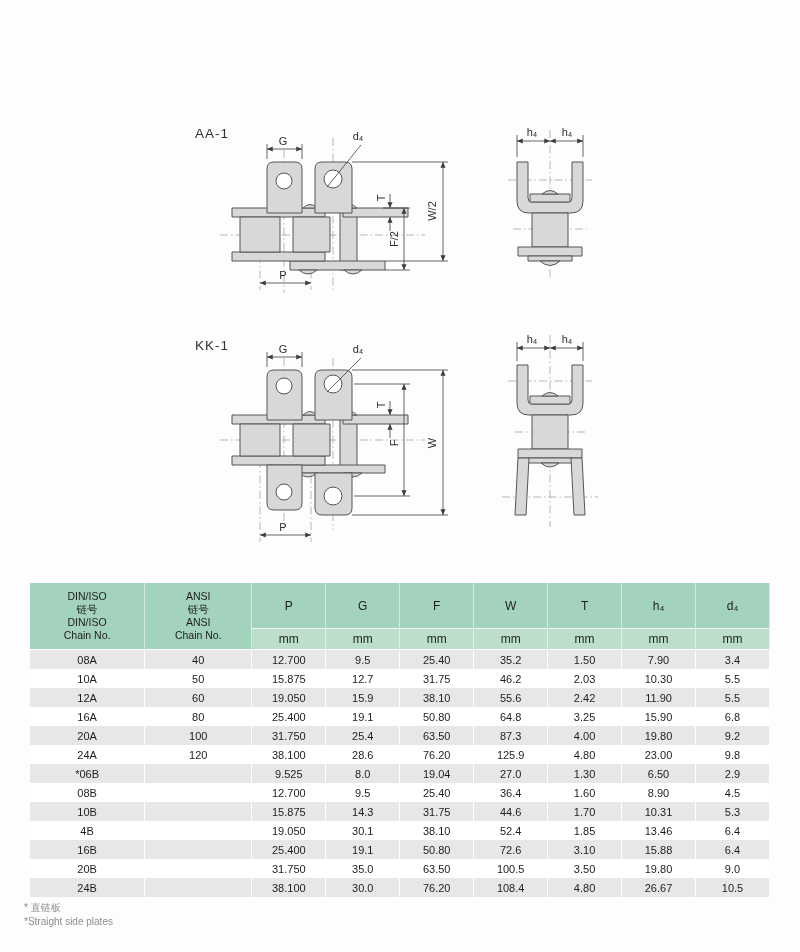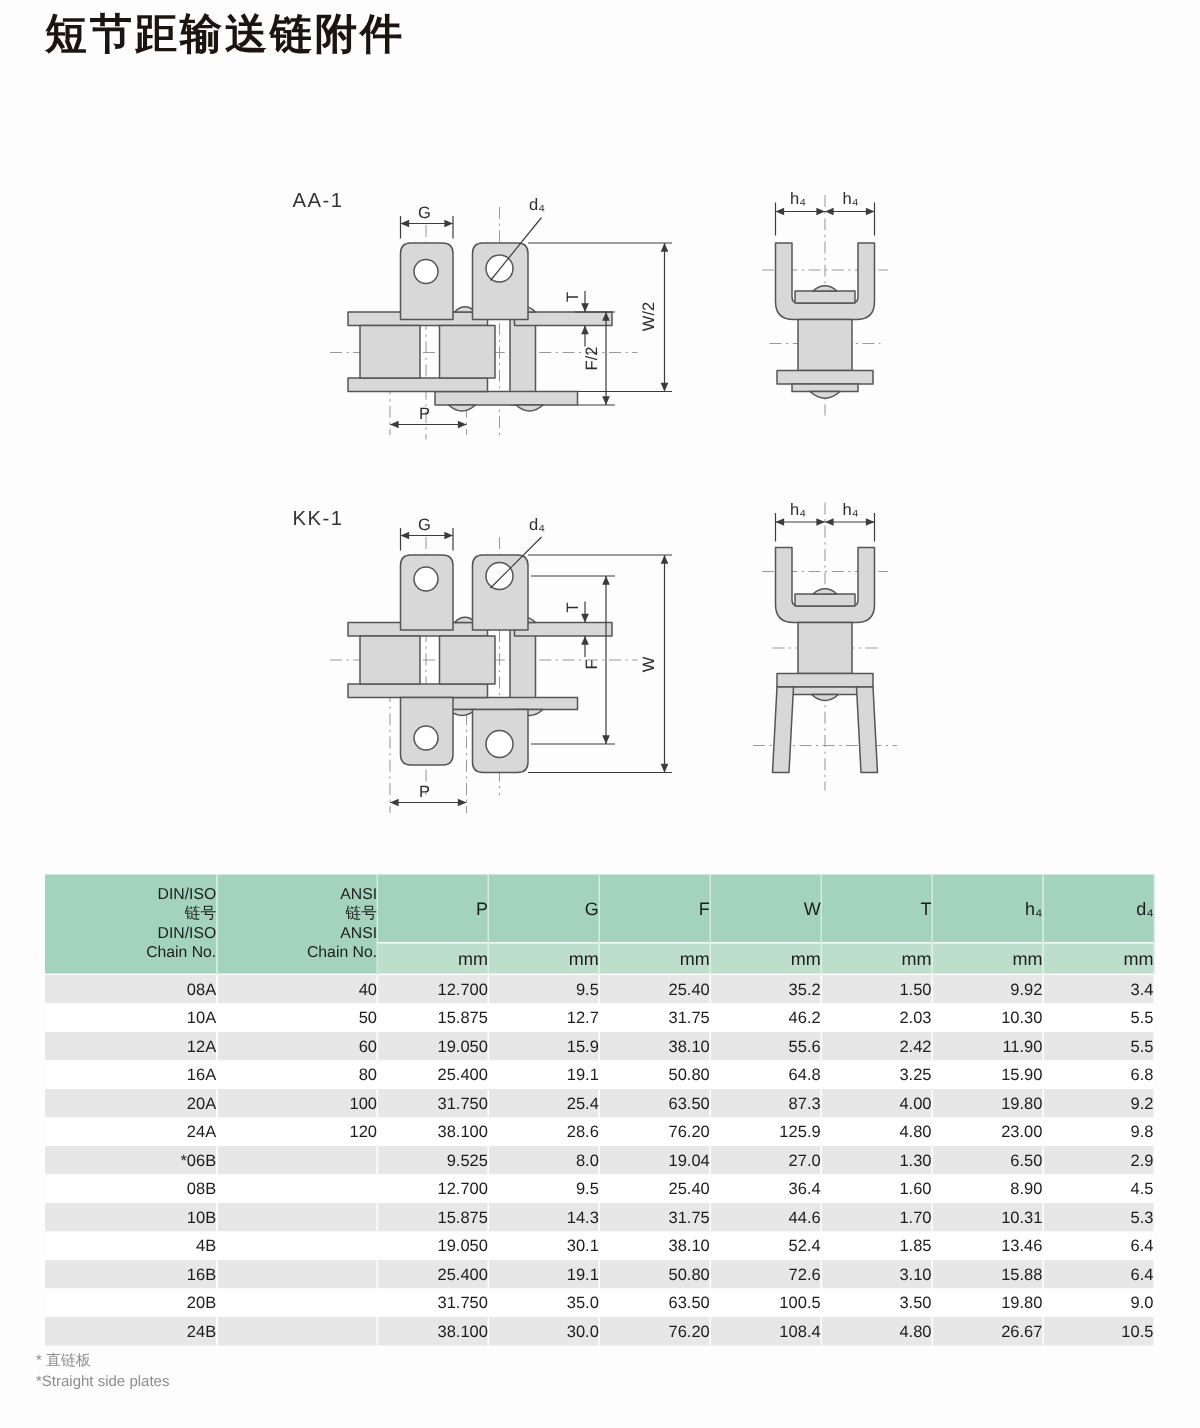--- a/index.html
+++ b/index.html
@@ -19,42 +19,41 @@
   .cl{stroke:#9a9a9a;stroke-width:0.7;stroke-dasharray:8 3 1.5 3;fill:none;}
   .part{fill:#d8d8d8;stroke:#555;stroke-width:1;stroke-linejoin:round;}
   .hole{fill:#fff;stroke:#555;stroke-width:1;}
   .dim{stroke:#3c3c3c;stroke-width:0.8;fill:none;}
   .dlabel{font-size:11px;fill:#2e2e2e;text-anchor:middle;
           font-family:"Liberation Sans","DejaVu Sans",sans-serif;}
   .dtitle{font-size:13.5px;fill:#333;text-anchor:start;letter-spacing:1px;}
 
   
   #spec-table{position:absolute;left:30px;top:583px;width:740px;border-collapse:collapse;
-              font-size:11px;text-align:right;table-layout:fixed;}
+              font-size:11px;text-align:center;table-layout:fixed;}
   #spec-table th,#spec-table td{padding:0;font-weight:normal;}
   .bigcell{background:#a3d2bd;border-right:1px solid rgba(255,255,255,.55);
            font-size:10.5px;line-height:1.22;color:#1d1d1d;}
   .hcell{background:#a3d2bd;height:45px;border-right:1px solid rgba(255,255,255,.55);
          font-size:12px;color:#1d1d1d;}
   .ucell{background:#bcdecb;height:20px;border-right:1px solid rgba(255,255,255,.55);
          border-top:1px solid rgba(255,255,255,.85);font-size:12px;}
   #spec-table td{height:19px;border-right:1px solid #fff;color:#1d1d1d;}
   #spec-table tbody tr{background:#fff;}
   #spec-table tbody tr.alt{background:#e7e7e7;}
   #spec-table tbody tr:first-child td{border-top:1px solid #fff;}
 
   
   #footnotes{position:absolute;left:24px;top:901px;font-size:10px;color:#8d8d8d;line-height:1.4;}
 </style>
 </head>
 <body>
 
 <div id="page">
 
-  <div id="title-zh">短节距输送链附件</div>
 
   <svg id="svg-aa1" class="diagram" width="500" height="210" viewBox="0 0 500 210">
     <defs>
       <marker id="arA" viewBox="0 0 10 10" refX="9.5" refY="5" markerWidth="10" markerHeight="8" orient="auto-start-reverse">
           <path d="M0.5,1 L9.5,5 L0.5,9 Z" fill="#3c3c3c"></path>
         </marker>
     </defs>
     <text class="dlabel dtitle" x="15" y="33">AA-1</text>
 
     <g>
@@ -272,21 +271,21 @@
     </thead>
     <tbody id="tbody">
         <tr class="alt">
           <td>08A</td>
           <td>40</td>
           <td>12.700</td>
           <td>9.5</td>
           <td>25.40</td>
           <td>35.2</td>
           <td>1.50</td>
-          <td>9.92</td>
+          <td>7.90</td>
           <td>3.4</td>
         </tr>
         <tr>
           <td>10A</td>
           <td>50</td>
           <td>15.875</td>
           <td>12.7</td>
           <td>31.75</td>
           <td>46.2</td>
           <td>2.03</td>

